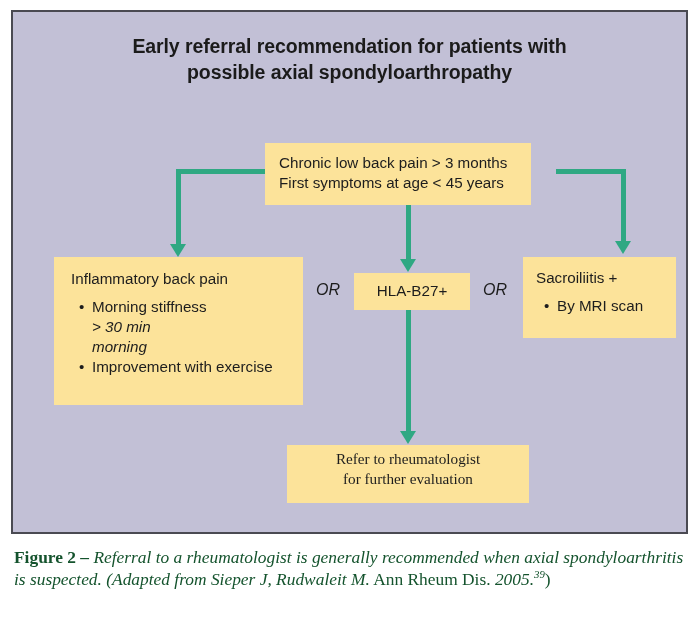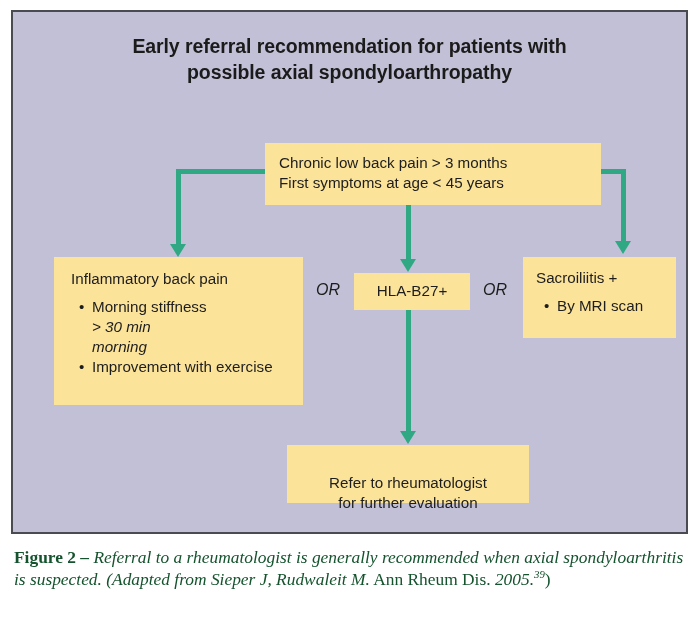--- a/index.html
+++ b/index.html
@@ -50,21 +50,21 @@
     line-height: 1.31;
     box-sizing: border-box;
     z-index: 3;
   }
   .flow-box .box-line { white-space: nowrap; }
   .flow-box.centered { text-align: center; }
 
   #box-top {
     left: 252px;
     top: 131px;
-    width: 336px;
+    width: 266px;
     height: 62px;
     padding: 10px 0 0 14px;
   }
   #box-left {
     left: 41px;
     top: 245px;
     width: 249px;
     height: 148px;
     padding: 12px 0 0 17px;
   }
@@ -81,22 +81,23 @@
     top: 245px;
     width: 153px;
     height: 81px;
     padding: 11px 16px 0 13px;
   }
   #box-bottom {
     left: 274px;
     top: 433px;
     width: 242px;
     height: 58px;
-    padding-top: 28px;
+    padding-top: 4px;
     text-align: center;
+    font-family: Liberation Serif, serif;
   }
 
   
   .bullet-list {
     margin: 8px;
     padding: 0;
     list-style: none;
   }
   .bullet-list li {
     position: relative;

